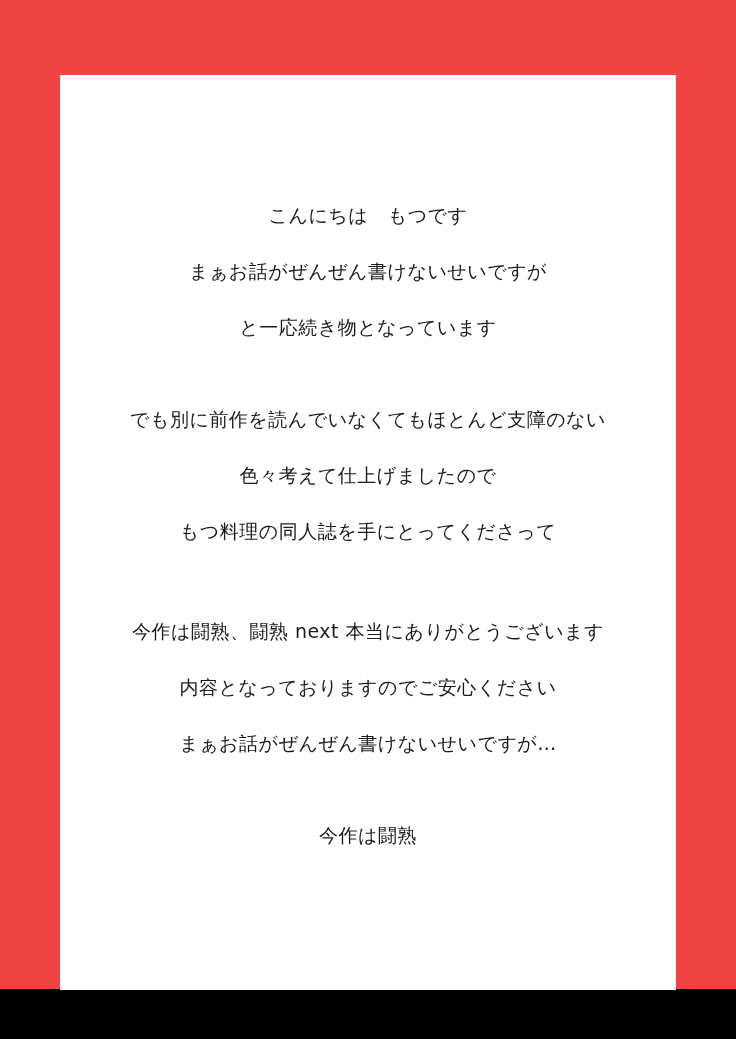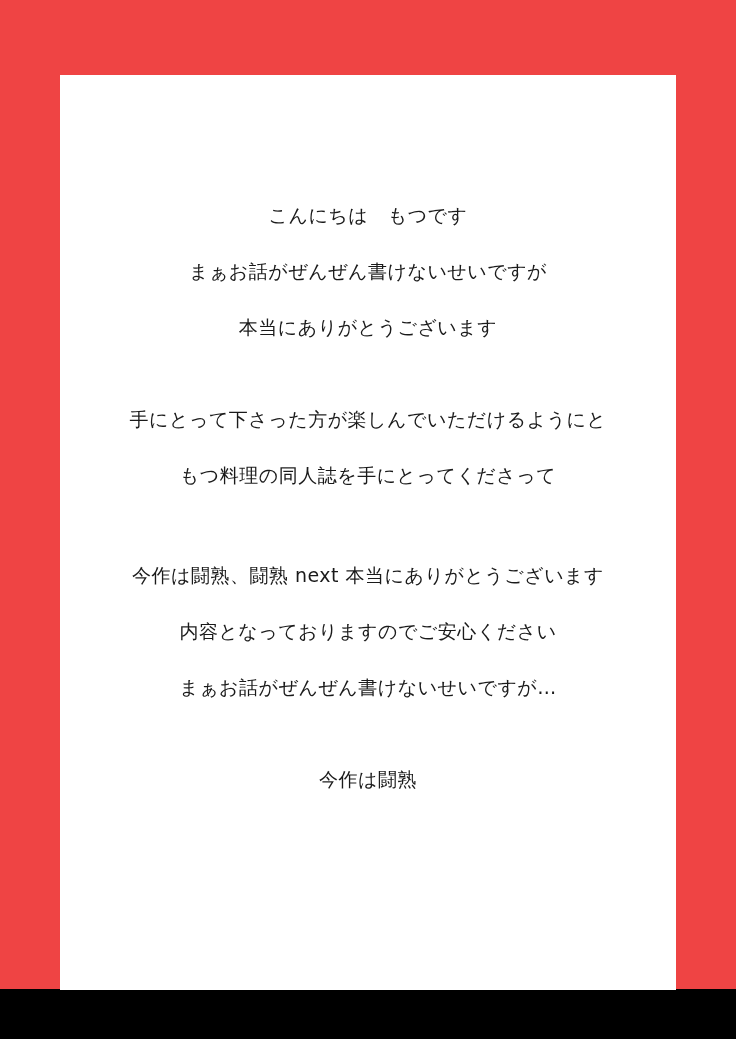--- a/index.html
+++ b/index.html
@@ -61,25 +61,26 @@
 </style>
 </head>
 <body>
 
 <div class="page">
   <div class="paper">
     <div class="content">
 
       <div class="line">こんにちは　もつです</div>
       <div class="line">まぁお話がぜんぜん書けないせいですが</div>
-      <div class="line">本当にありがとうございます</div>
+      <div class="line">と一応続き物となっています</div>
 
       <div class="block-gap"></div>
 
-      <div class="line">手にとって下さった方が楽しんでいただけるようにと</div>
+      <div class="line">でも別に前作を読んでいなくてもほとんど支障のない</div>
+      <div class="line">色々考えて仕上げましたので</div>
       <div class="line">もつ料理の同人誌を手にとってくださって</div>
 
       <div class="block-gap-lg"></div>
 
       <div class="line">今作は闘熟、闘熟 next 本当にありがとうございます</div>
       <div class="line">内容となっておりますのでご安心ください</div>
       <div class="line">まぁお話がぜんぜん書けないせいですが…</div>
 
       <div class="block-gap"></div>
 

